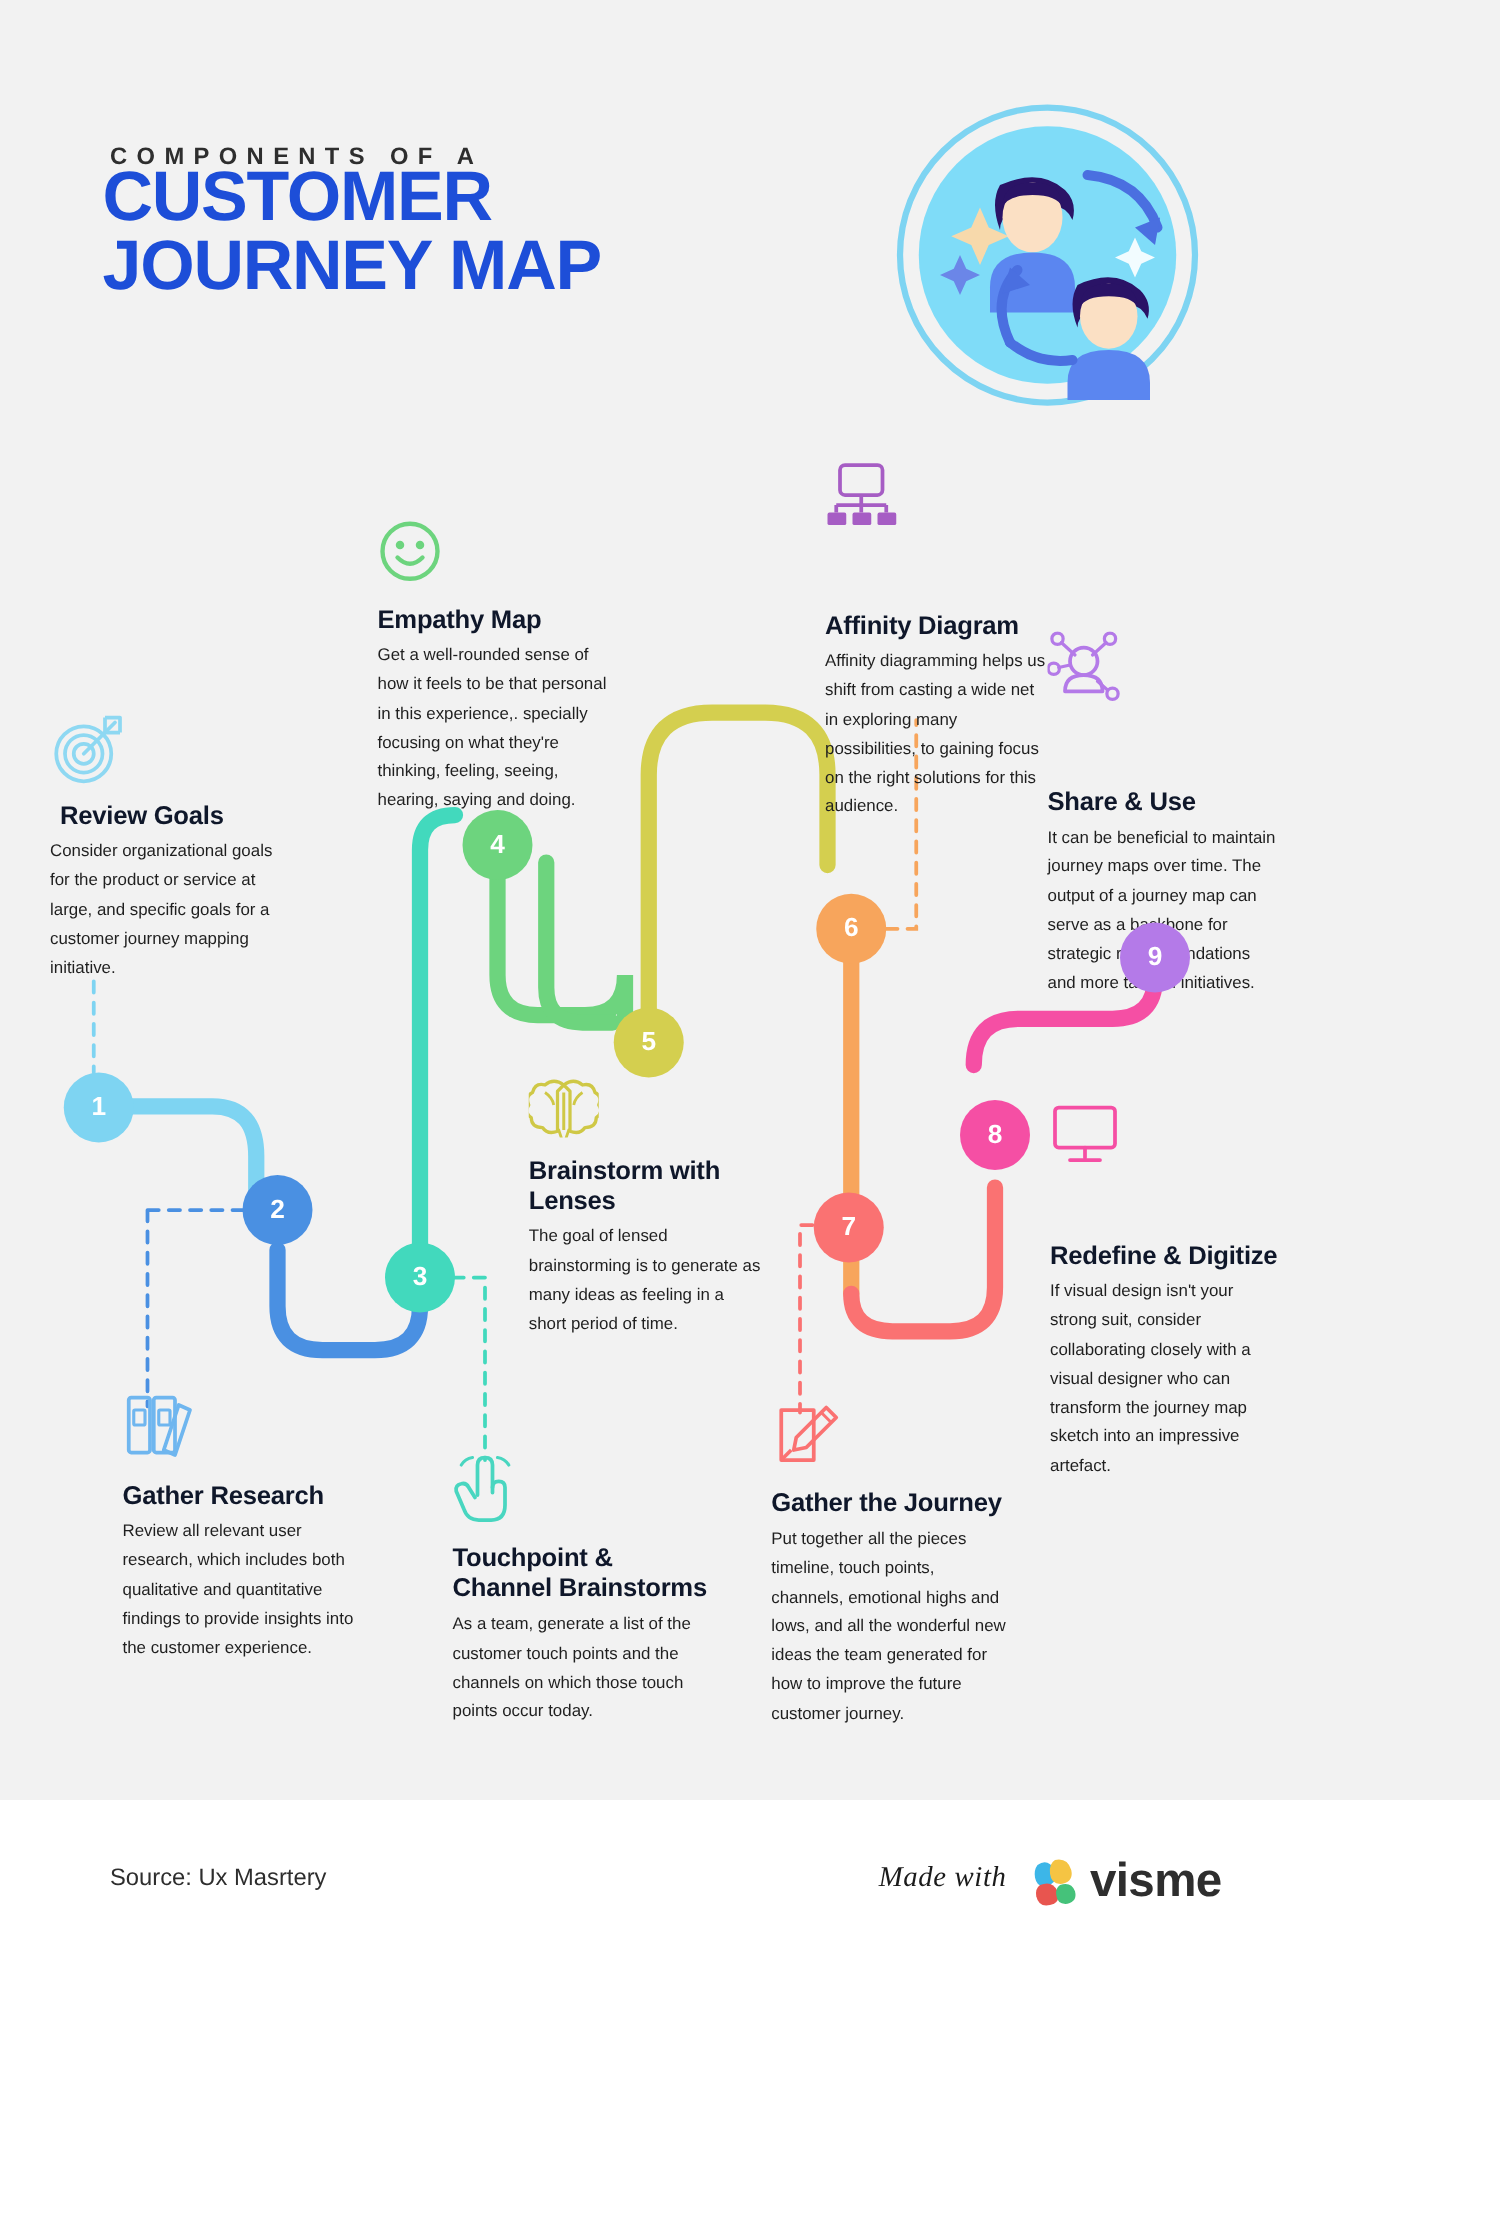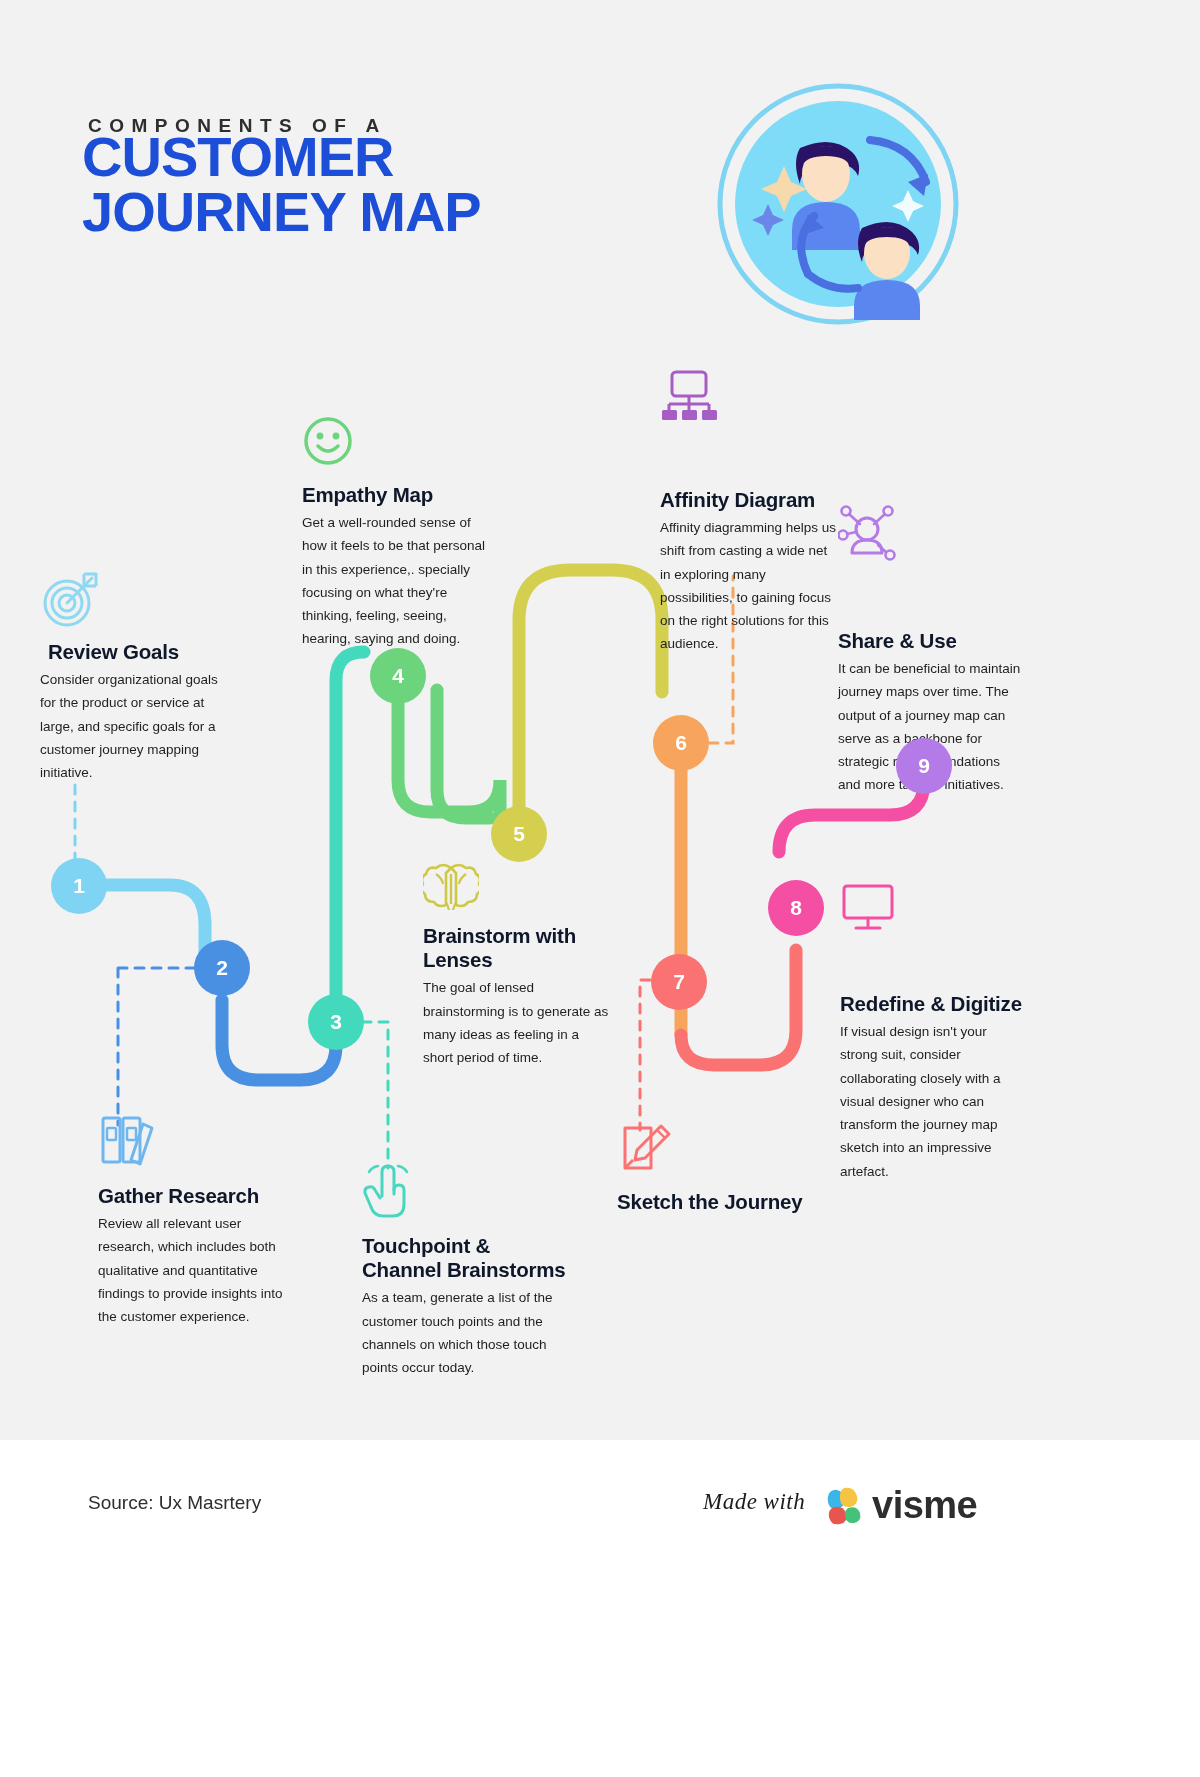--- a/index.html
+++ b/index.html
@@ -204,21 +204,22 @@
 </div>
 <div class="num" style="left:653px; top:715px; width:56px; height:56px; background:#f7a55c;">6</div>
 
 <div class="step" style="left:617px; top:1122px; width:190px;">
   <svg style="width:56px;height:54px" viewBox="0 0 56 54">
     <path d="M8 6 L34 6 L34 46 L8 46 Z" fill="none" stroke="#fa7272" stroke-width="3" stroke-linejoin="round"></path>
     <path d="M8 46 l8 -8" fill="none" stroke="#fa7272" stroke-width="3"></path>
     <path d="M44 4 l8 8 l-24 24 l-10 2 l2 -10z" fill="none" stroke="#fa7272" stroke-width="3" stroke-linejoin="round"></path>
     <path d="M40 8 l8 8" fill="none" stroke="#fa7272" stroke-width="2.4"></path>
   </svg>
-  <h3 style="margin-top:10px;">Sketch the Journey</h3>
+  <h3 style="margin-top:10px;">Gather the Journey</h3>
+  <p style="width:188px;">Put together all the pieces timeline, touch points, channels, emotional highs and lows, and all the wonderful new ideas the team generated for how to improve the future customer journey.</p>
 </div>
 <div class="num" style="left:651px; top:954px; width:56px; height:56px; background:#fa7272;">7</div>
 
 <div class="step" style="left:840px; top:882px; width:186px;">
   <svg style="width:56px;height:50px" viewBox="0 0 56 50">
     <rect x="4" y="4" width="48" height="32" rx="3" fill="none" stroke="#f54fa4" stroke-width="3"></rect>
     <path d="M28 36 L28 44 M16 46 L40 46" fill="none" stroke="#f54fa4" stroke-width="3" stroke-linecap="round"></path>
   </svg>
   <h3 style="margin-top:56px;">Redefine &amp; Digitize</h3>
   <p style="width:182px;">If visual design isn't your strong suit, consider collaborating closely with a visual designer who can transform the journey map sketch into an impressive artefact.</p>

